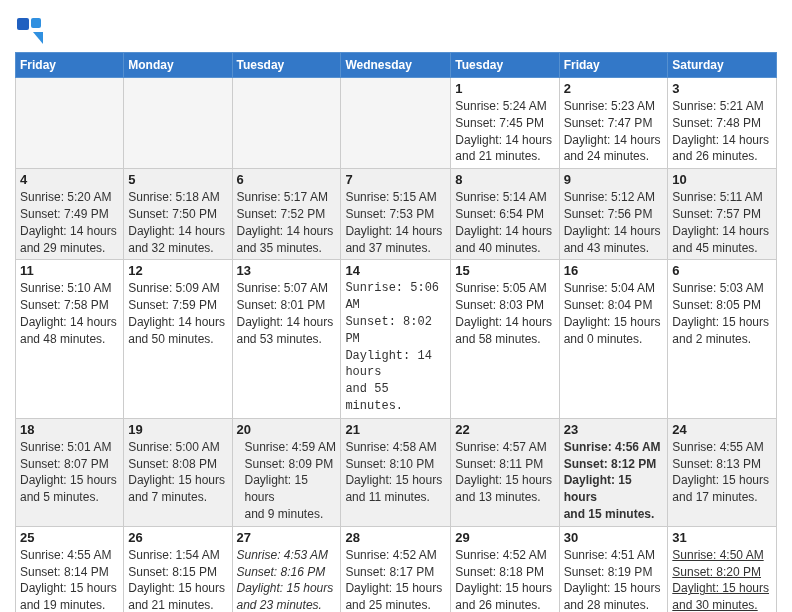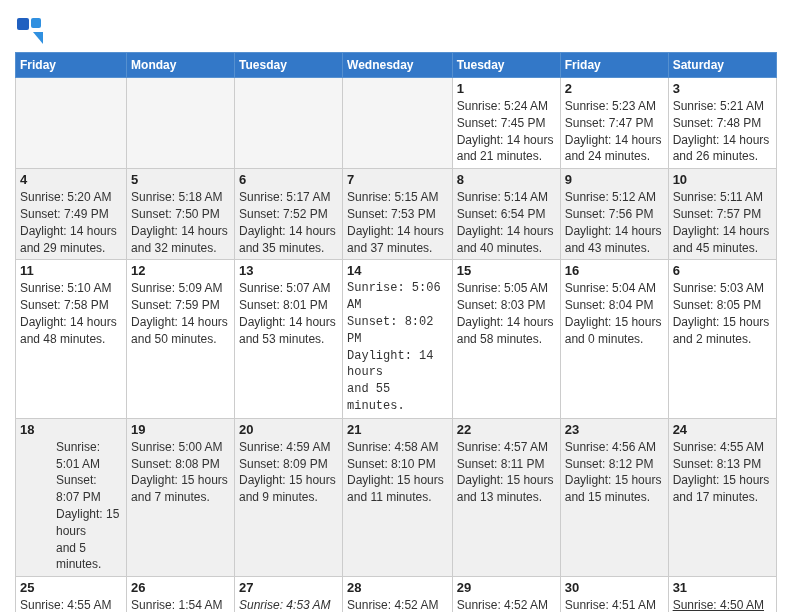--- a/index.html
+++ b/index.html
@@ -255,56 +255,56 @@
           <span class="day-num">6</span>
           <div class="day-info" style="white-space: pre-line;">Sunrise: 5:03 AM
 Sunset: 8:05 PM
 Daylight: 15 hours
 and 2 minutes.</div>
         </td>
       </tr>
       <tr class="row-shade">
         <td>
           <span class="day-num">18</span>
-          <div class="day-info" style="white-space: pre-line; margin-left: 36px;">Sunrise: 5:01 AM
+          <div class="day-info" style="white-space: pre-line;">Sunrise: 5:01 AM
 Sunset: 8:07 PM
 Daylight: 15 hours
 and 5 minutes.</div>
         </td>
         <td>
           <span class="day-num">19</span>
           <div class="day-info" style="white-space: pre-line;">Sunrise: 5:00 AM
 Sunset: 8:08 PM
 Daylight: 15 hours
 and 7 minutes.</div>
         </td>
         <td>
           <span class="day-num">20</span>
-          <div class="day-info" style="white-space: pre-line;">Sunrise: 4:59 AM
+          <div class="day-info" style="white-space: pre-line; margin-left: 8px;">Sunrise: 4:59 AM
 Sunset: 8:09 PM
 Daylight: 15 hours
 and 9 minutes.</div>
         </td>
         <td>
           <span class="day-num">21</span>
           <div class="day-info" style="white-space: pre-line;">Sunrise: 4:58 AM
 Sunset: 8:10 PM
 Daylight: 15 hours
 and 11 minutes.</div>
         </td>
         <td>
           <span class="day-num">22</span>
           <div class="day-info" style="white-space: pre-line;">Sunrise: 4:57 AM
 Sunset: 8:11 PM
 Daylight: 15 hours
 and 13 minutes.</div>
         </td>
         <td>
           <span class="day-num">23</span>
-          <div class="day-info" style="white-space: pre-line;">Sunrise: 4:56 AM
+          <div class="day-info" style="white-space: pre-line; font-weight: bold;">Sunrise: 4:56 AM
 Sunset: 8:12 PM
 Daylight: 15 hours
 and 15 minutes.</div>
         </td>
         <td>
           <span class="day-num">24</span>
           <div class="day-info" style="white-space: pre-line;">Sunrise: 4:55 AM
 Sunset: 8:13 PM
 Daylight: 15 hours
 and 17 minutes.</div>

